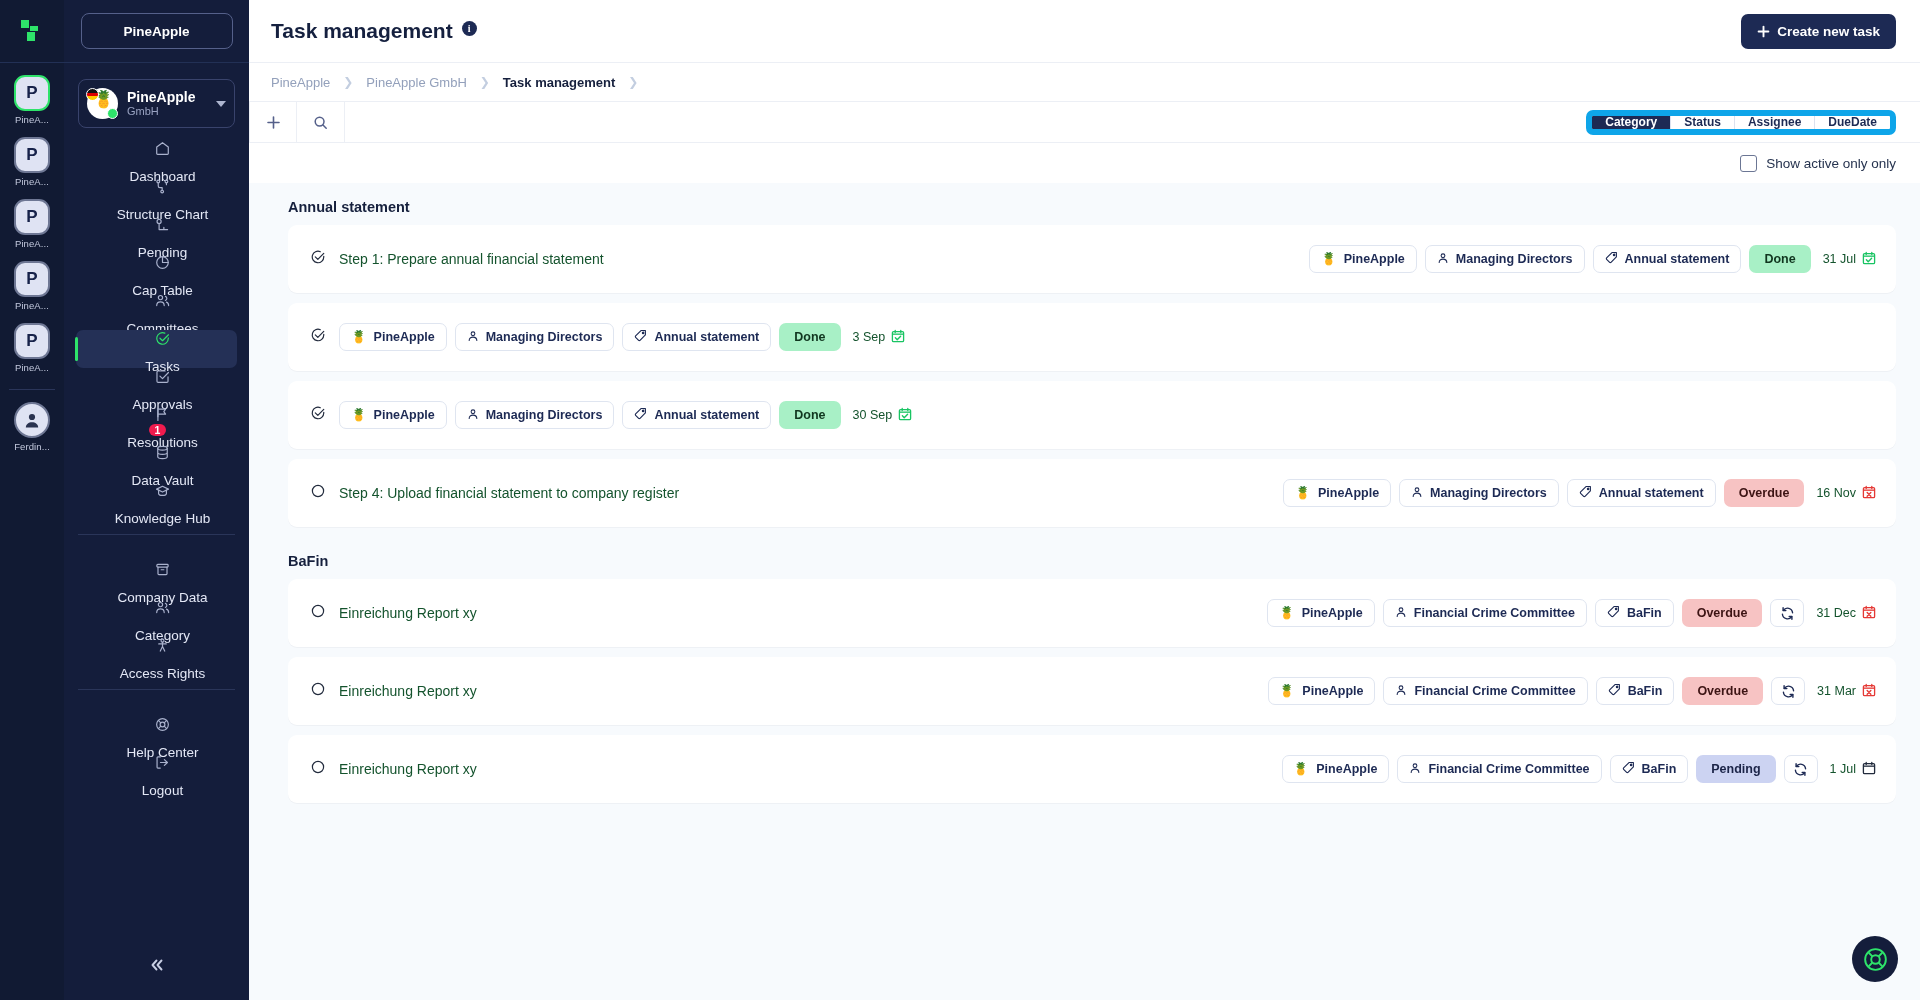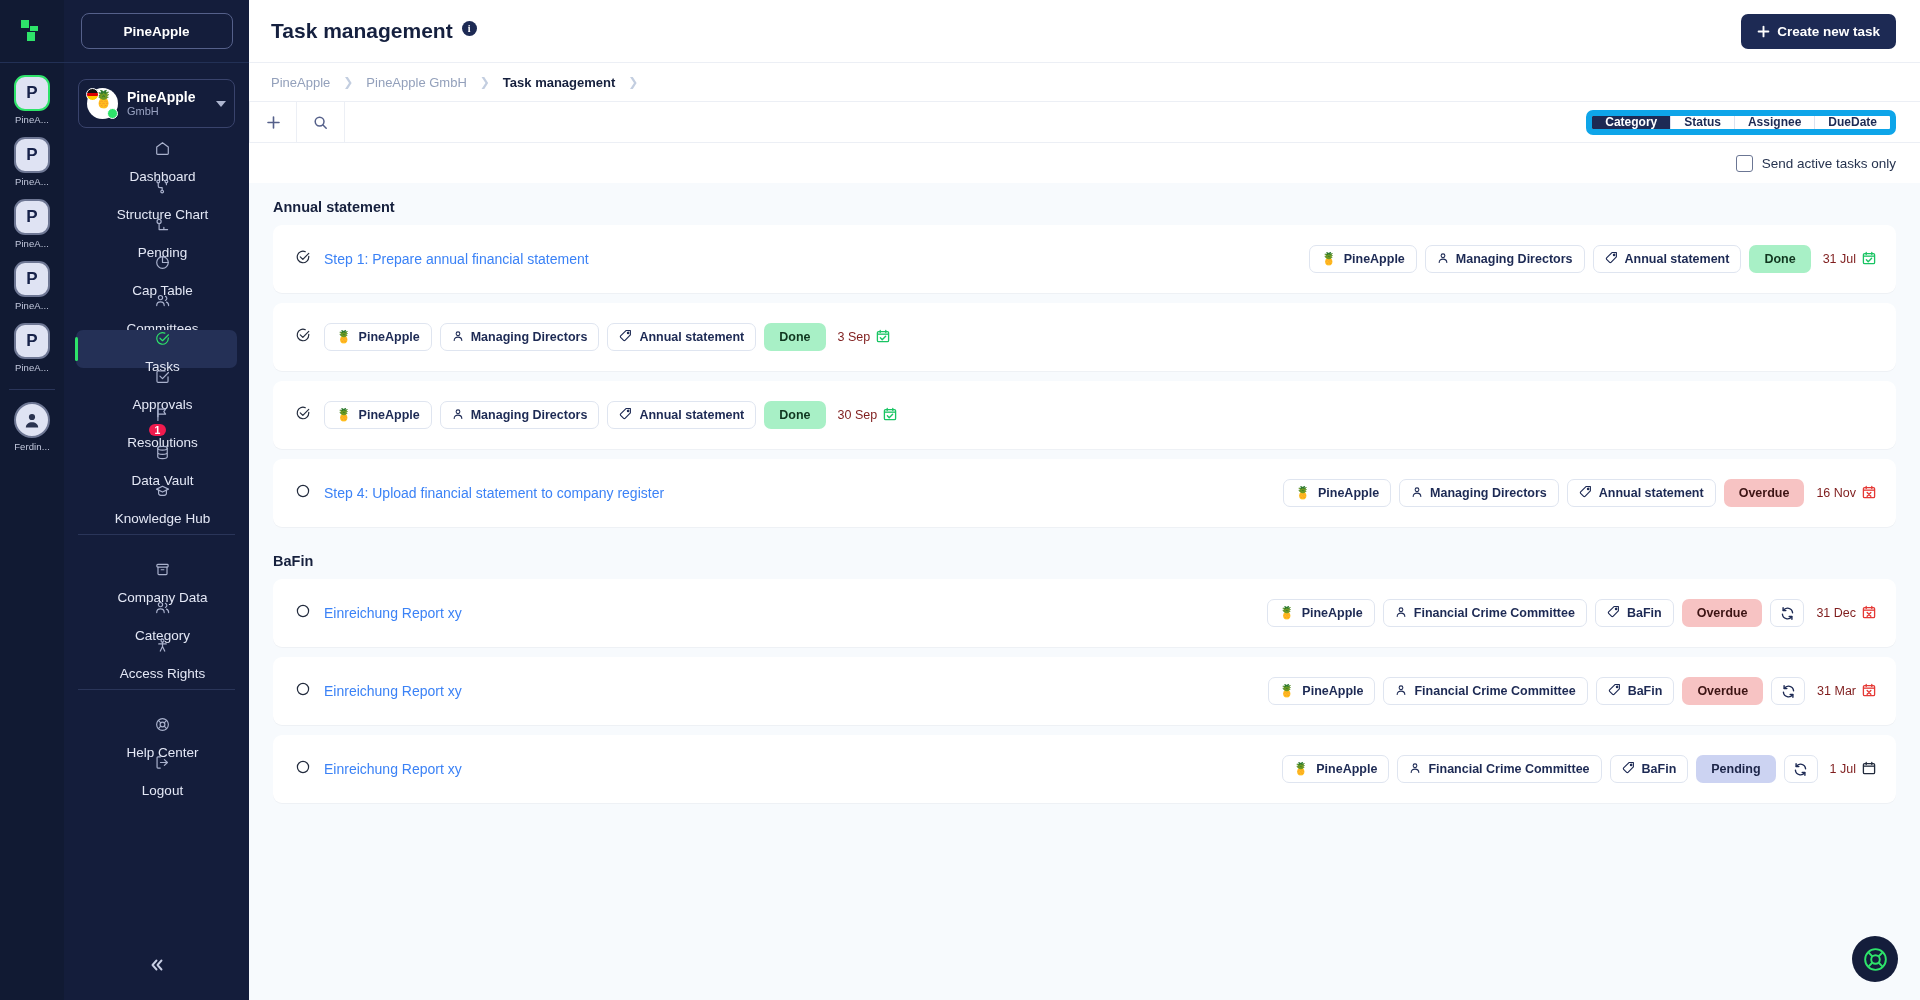--- a/index.html
+++ b/index.html
@@ -130,48 +130,48 @@
   }
   .seg-item:last-child { border-right:none; }
   .seg-item.active { background:#1d2a54; color:#fff; }
 
   .filterbar { height: 40px; display:flex; align-items:center; justify-content:flex-end;
     padding-right:24px; flex:0 0 40px; }
   .chk-wrap { display:flex; align-items:center; gap:9px; cursor:pointer; }
   .chk { width:17px; height:17px; border:1.6px solid #6b7694; border-radius:3px; background:#fff; }
   .chk-lbl { font-size:13.5px; color:#26334f; }
 
-  .content { flex:1; overflow:hidden; background:#f7fafd; padding: 0 24px 0 0; }
+  .content { flex:1; overflow:hidden; background:#f7fafd; padding: 0 24px 0 15px; }
   .group-title { font-size:14.5px; font-weight:700; color:#16203d; padding: 16px 0 10px 24px; }
 
   .task-row {
     background:#fff; border-radius:9px; margin: 0 0 10px 24px;
     height: 68px; display:flex; align-items:center; padding: 0 20px 0 22px;
     box-shadow: 0 1px 0 rgba(20,30,60,.04);
   }
   .circle-ic { width:16px; height:16px; flex:0 0 16px; margin-right:13px; color:#222b3d; }
-  .task-name { font-size:14px; color:#3b82f6; flex:1; min-width:0;
+  .task-name { font-size:14px; color:#14532d; flex:1; min-width:0;
     white-space:nowrap; overflow:hidden; text-overflow:ellipsis; }
 
   .chips { display:flex; align-items:center; gap:8px; }
   .chip {
     height:28px; border:1px solid #dfe5f0; border-radius:7px; background:#fff;
     display:flex; align-items:center; gap:7px; padding: 0 11px;
     font-size:12.5px; font-weight:700; color:#1d2a54; white-space:nowrap; cursor:pointer;
   }
   .chip .gl { font-size: 12.5px; line-height:1; }
   .status {
     height:28px; border-radius:7px; display:flex; align-items:center; padding:0 15px;
     font-size:12.5px; font-weight:700; white-space:nowrap; cursor:pointer;
   }
   .status.done { background:#a8f0c6; color:#10361f; }
   .status.overdue { background:#f7c3c3; color:#3d1414; }
   .status.pending { background:#ccd3f2; color:#1b2448; }
   .chip.recur { width:34px; padding:0; justify-content:center; }
-  .due { display:flex; align-items:center; gap:6px; font-size:12.5px; color:#7f1d1d;
+  .due { display:flex; align-items:center; gap:6px; font-size:12.5px; color:#14532d;
     white-space:nowrap; margin-left: 4px; }
   .cal { width:14px; height:14px; }
 
   .fab {
     position:absolute; right: 22px; bottom: 18px; width:46px; height:46px; border-radius:50%;
     background:#141d3b; display:flex; align-items:center; justify-content:center; cursor:pointer;
   }
   .main { position: relative; }
 </style>
 </head>
@@ -436,21 +436,21 @@
           <div class="seg-item active">Category</div>
           <div class="seg-item">Status</div>
           <div class="seg-item">Assignee</div>
           <div class="seg-item">DueDate</div>
         </div>
     </div>
 
     <div class="filterbar">
       <label class="chk-wrap">
         <span class="chk"></span>
-        <span class="chk-lbl">Send active tasks only</span>
+        <span class="chk-lbl">Show active only only</span>
       </label>
     </div>
 
     <div class="content" id="content">
         <div class="group-title">Annual statement</div>
         <div class="task-row">
           <span><svg class="circle-ic" viewBox="0 0 20 20" fill="none" stroke="#222b3d" stroke-width="1.5" stroke-linecap="round" stroke-linejoin="round">
               <path d="M17.2 9.1V10a7.2 7.2 0 1 1-4.3-6.6"></path>
               <path d="M6.6 9.8 9.8 13l7.4-7.6"></path>
             </svg></span>

